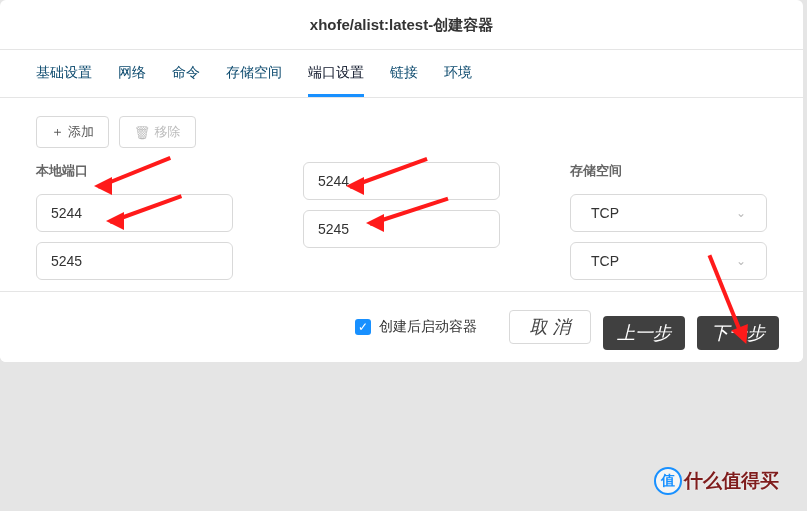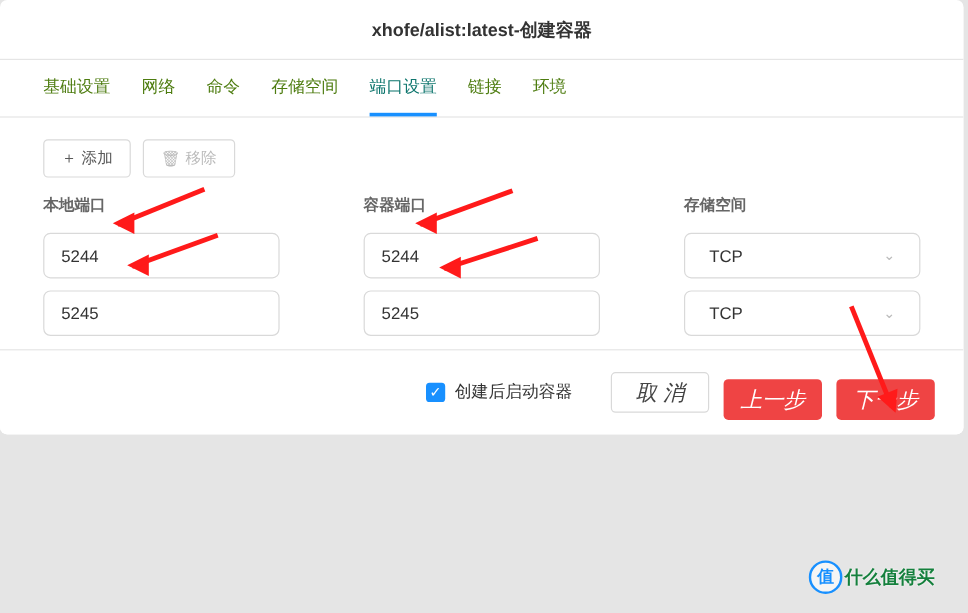--- a/index.html
+++ b/index.html
@@ -31,26 +31,26 @@
   }
   .tabs {
     display: flex;
     gap: 26px;
     padding: 0 36px;
     border-bottom: 1px solid #e5e5e5;
   }
   .tab {
     padding: 14px 0 12px;
     font-size: 14px;
-    color: #4d7c0f;
+    color: #0c4a6e;
     cursor: pointer;
     border-bottom: 2px solid transparent;
   }
   .tab.active {
-    color: #0f766e;
+    color: #0f172a;
     font-weight: 500;
     border-bottom: 3px solid #1890ff;
   }
   .toolbar {
     display: flex;
     gap: 10px;
     padding: 18px 36px 14px;
   }
   .btn {
     display: inline-flex;
@@ -124,21 +124,21 @@
     border-radius: 4px;
     font-size: 18px;
     cursor: pointer;
     display: flex;
     align-items: center;
     min-width: 82px;
     justify-content: center;
     font-style: italic;
   }
   .fbtn.default { border: 1px solid #d9d9d9; background: #fff; color: #444; }
-  .fbtn.primary { border: none; background: #ef4444; color: #fff; margin-top: 12px; }
+  .fbtn.primary { border: none; background: #404040; color: #fff; margin-top: 12px; }
   
   .arrow {
     position: absolute;
     pointer-events: none;
   }
   .arrow-line {
     position: absolute;
     height: 4px;
     background: #ff1a1a;
     transform-origin: 0 50%;
@@ -163,21 +163,21 @@
   }
   .smzdm-badge {
     width: 28px; height: 28px;
     border-radius: 50%;
     background: #f5f5f5;
     border: 2px solid #1890ff;
     display: flex; align-items: center; justify-content: center;
     font-size: 14px; color: #1890ff; font-weight: 700;
   }
   .smzdm-txt {
-    font-size: 15px; font-weight: 700; color: #15803d;
+    font-size: 19px; font-weight: 700; color: #7f1d1d;
     text-shadow: 0 0 2px #fff;
   }
 </style>
 </head>
 <body>
 
 <div class="dialog">
 
   <div class="header">xhofe/alist:latest-创建容器</div>
 
@@ -206,21 +206,20 @@
     <div class="col">
       <div class="col-label">本地端口</div>
       <div class="field-row">
         <input class="input" value="5244" style="">
       </div>
       <div class="field-row">
         <input class="input" value="5245" style="">
       </div>
     </div>
     <div class="col">
-      <div class="col-label">容器端口</div>
       <div class="field-row">
         <input class="input" value="5244" style="">
       </div>
       <div class="field-row">
         <input class="input" value="5245" style="">
       </div>
     </div>
     <div class="col">
       <div class="col-label">存储空间</div>
       <div class="field-row">

